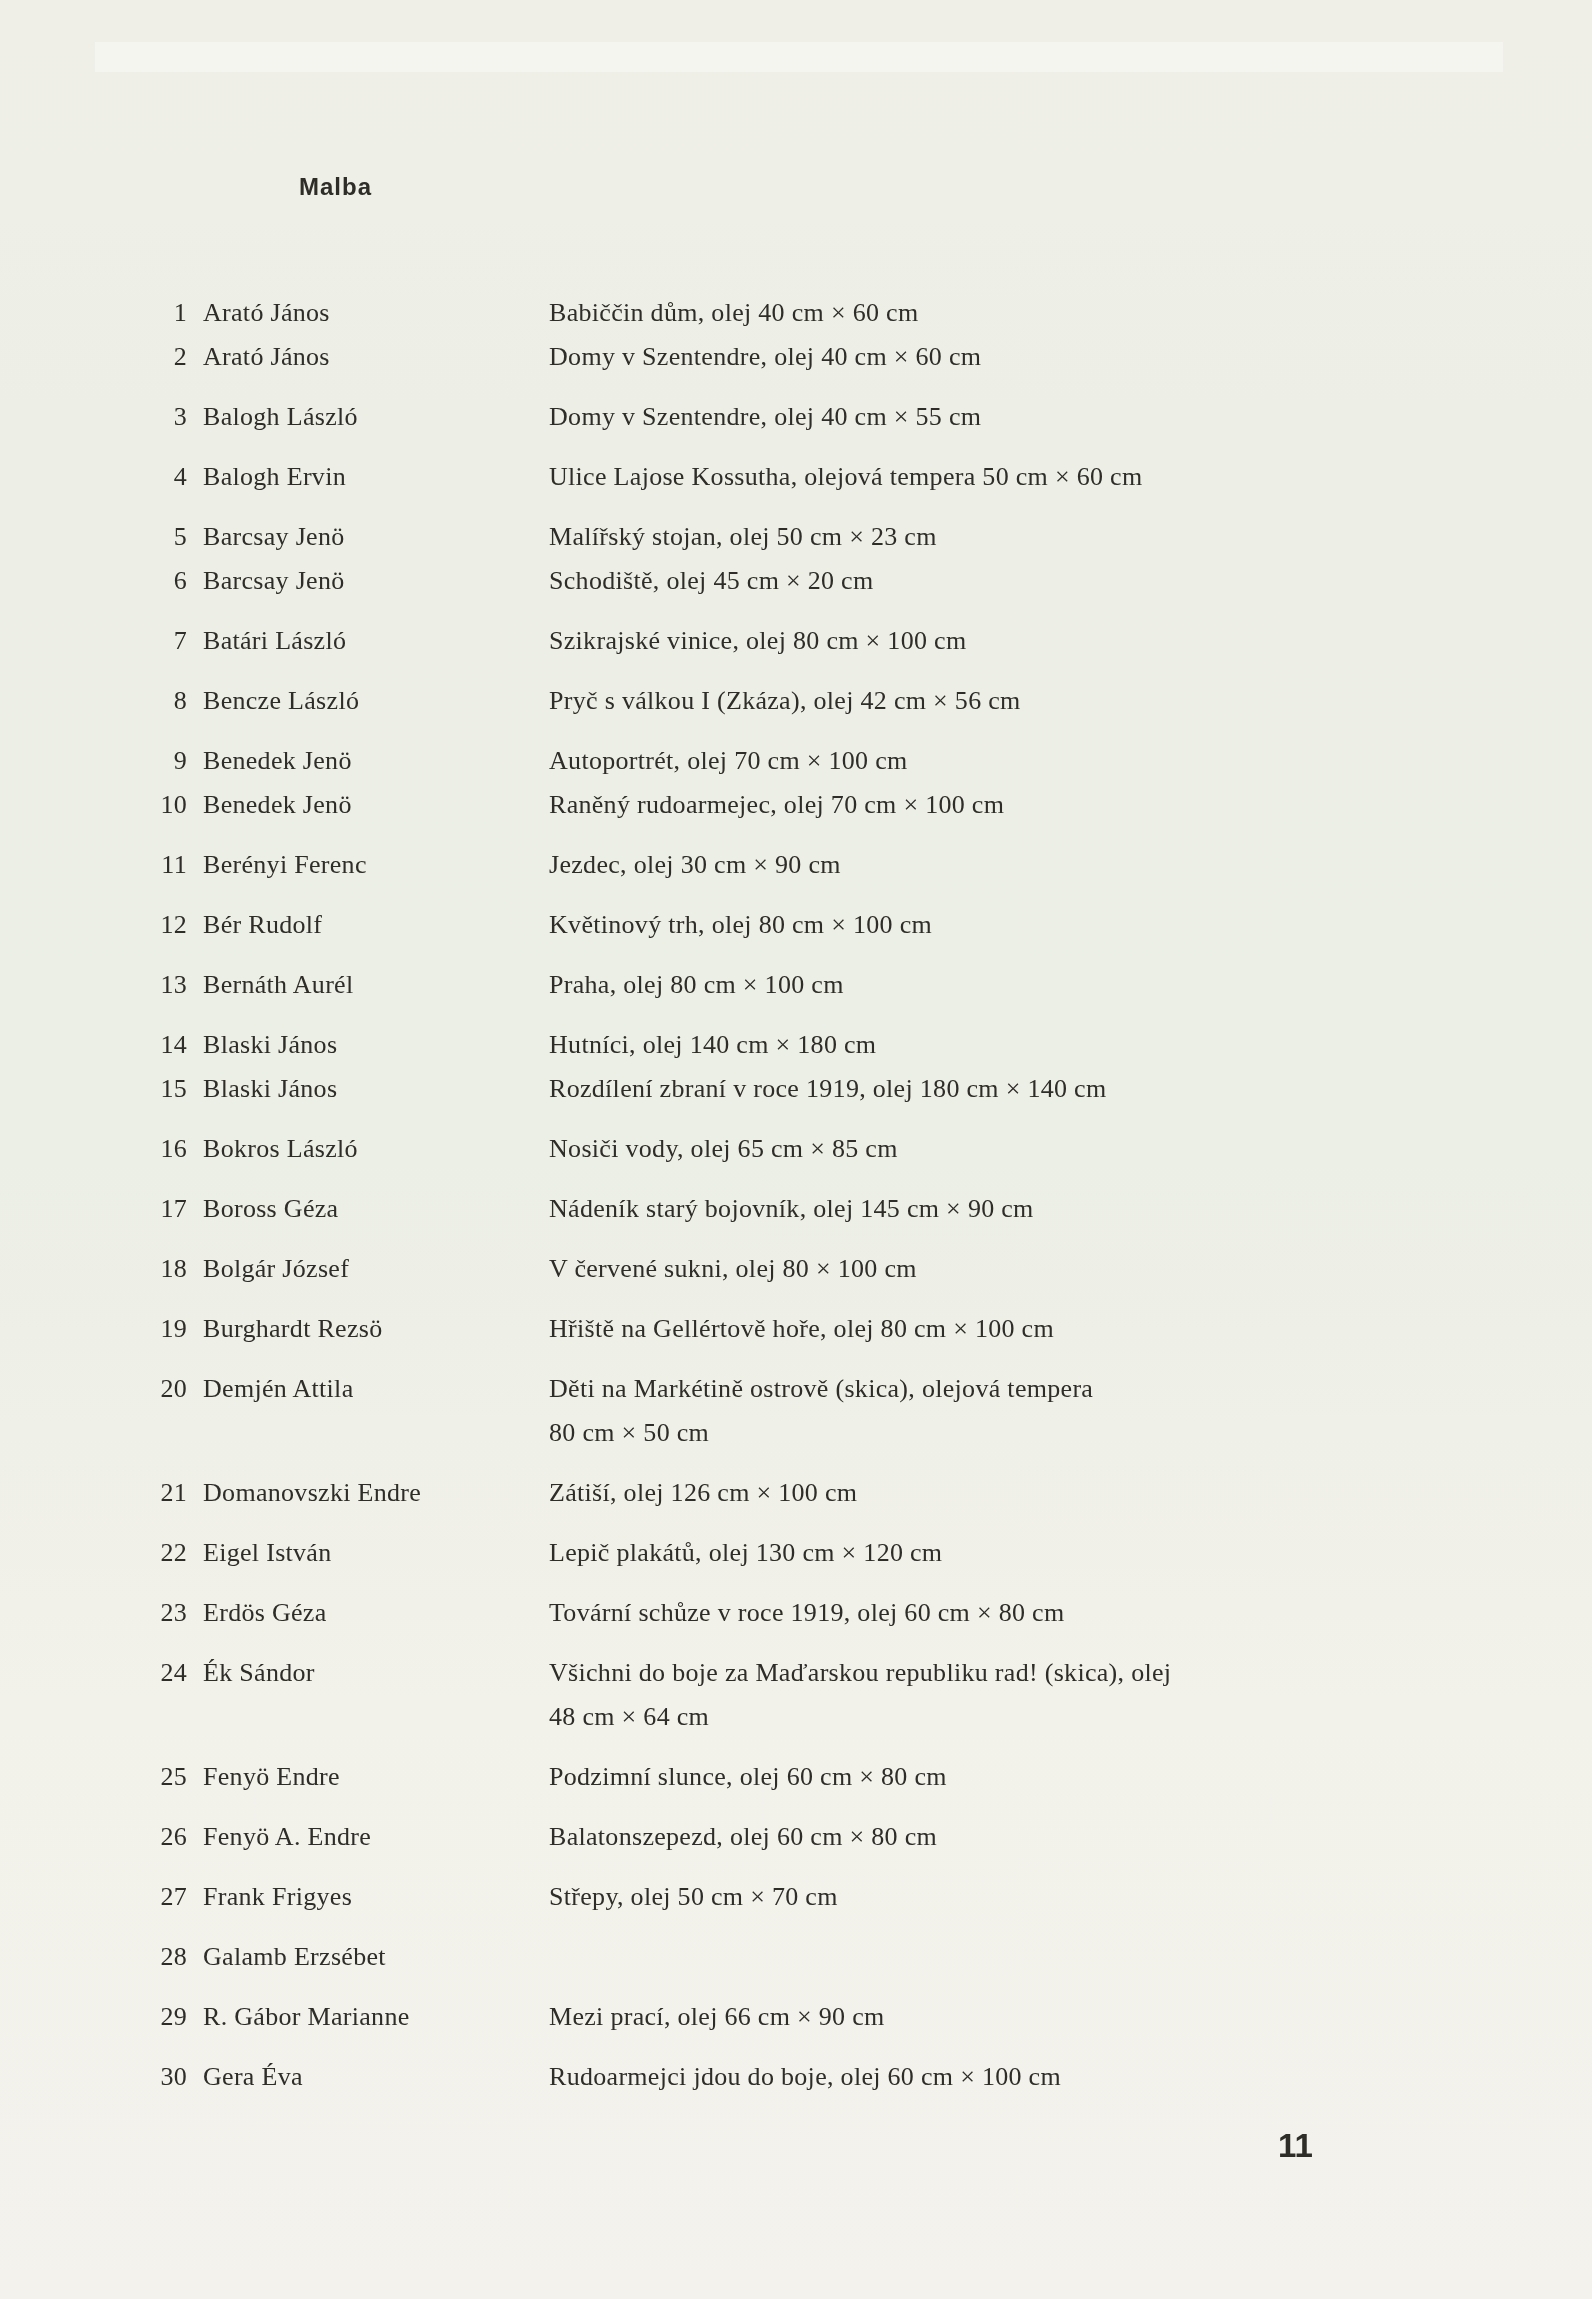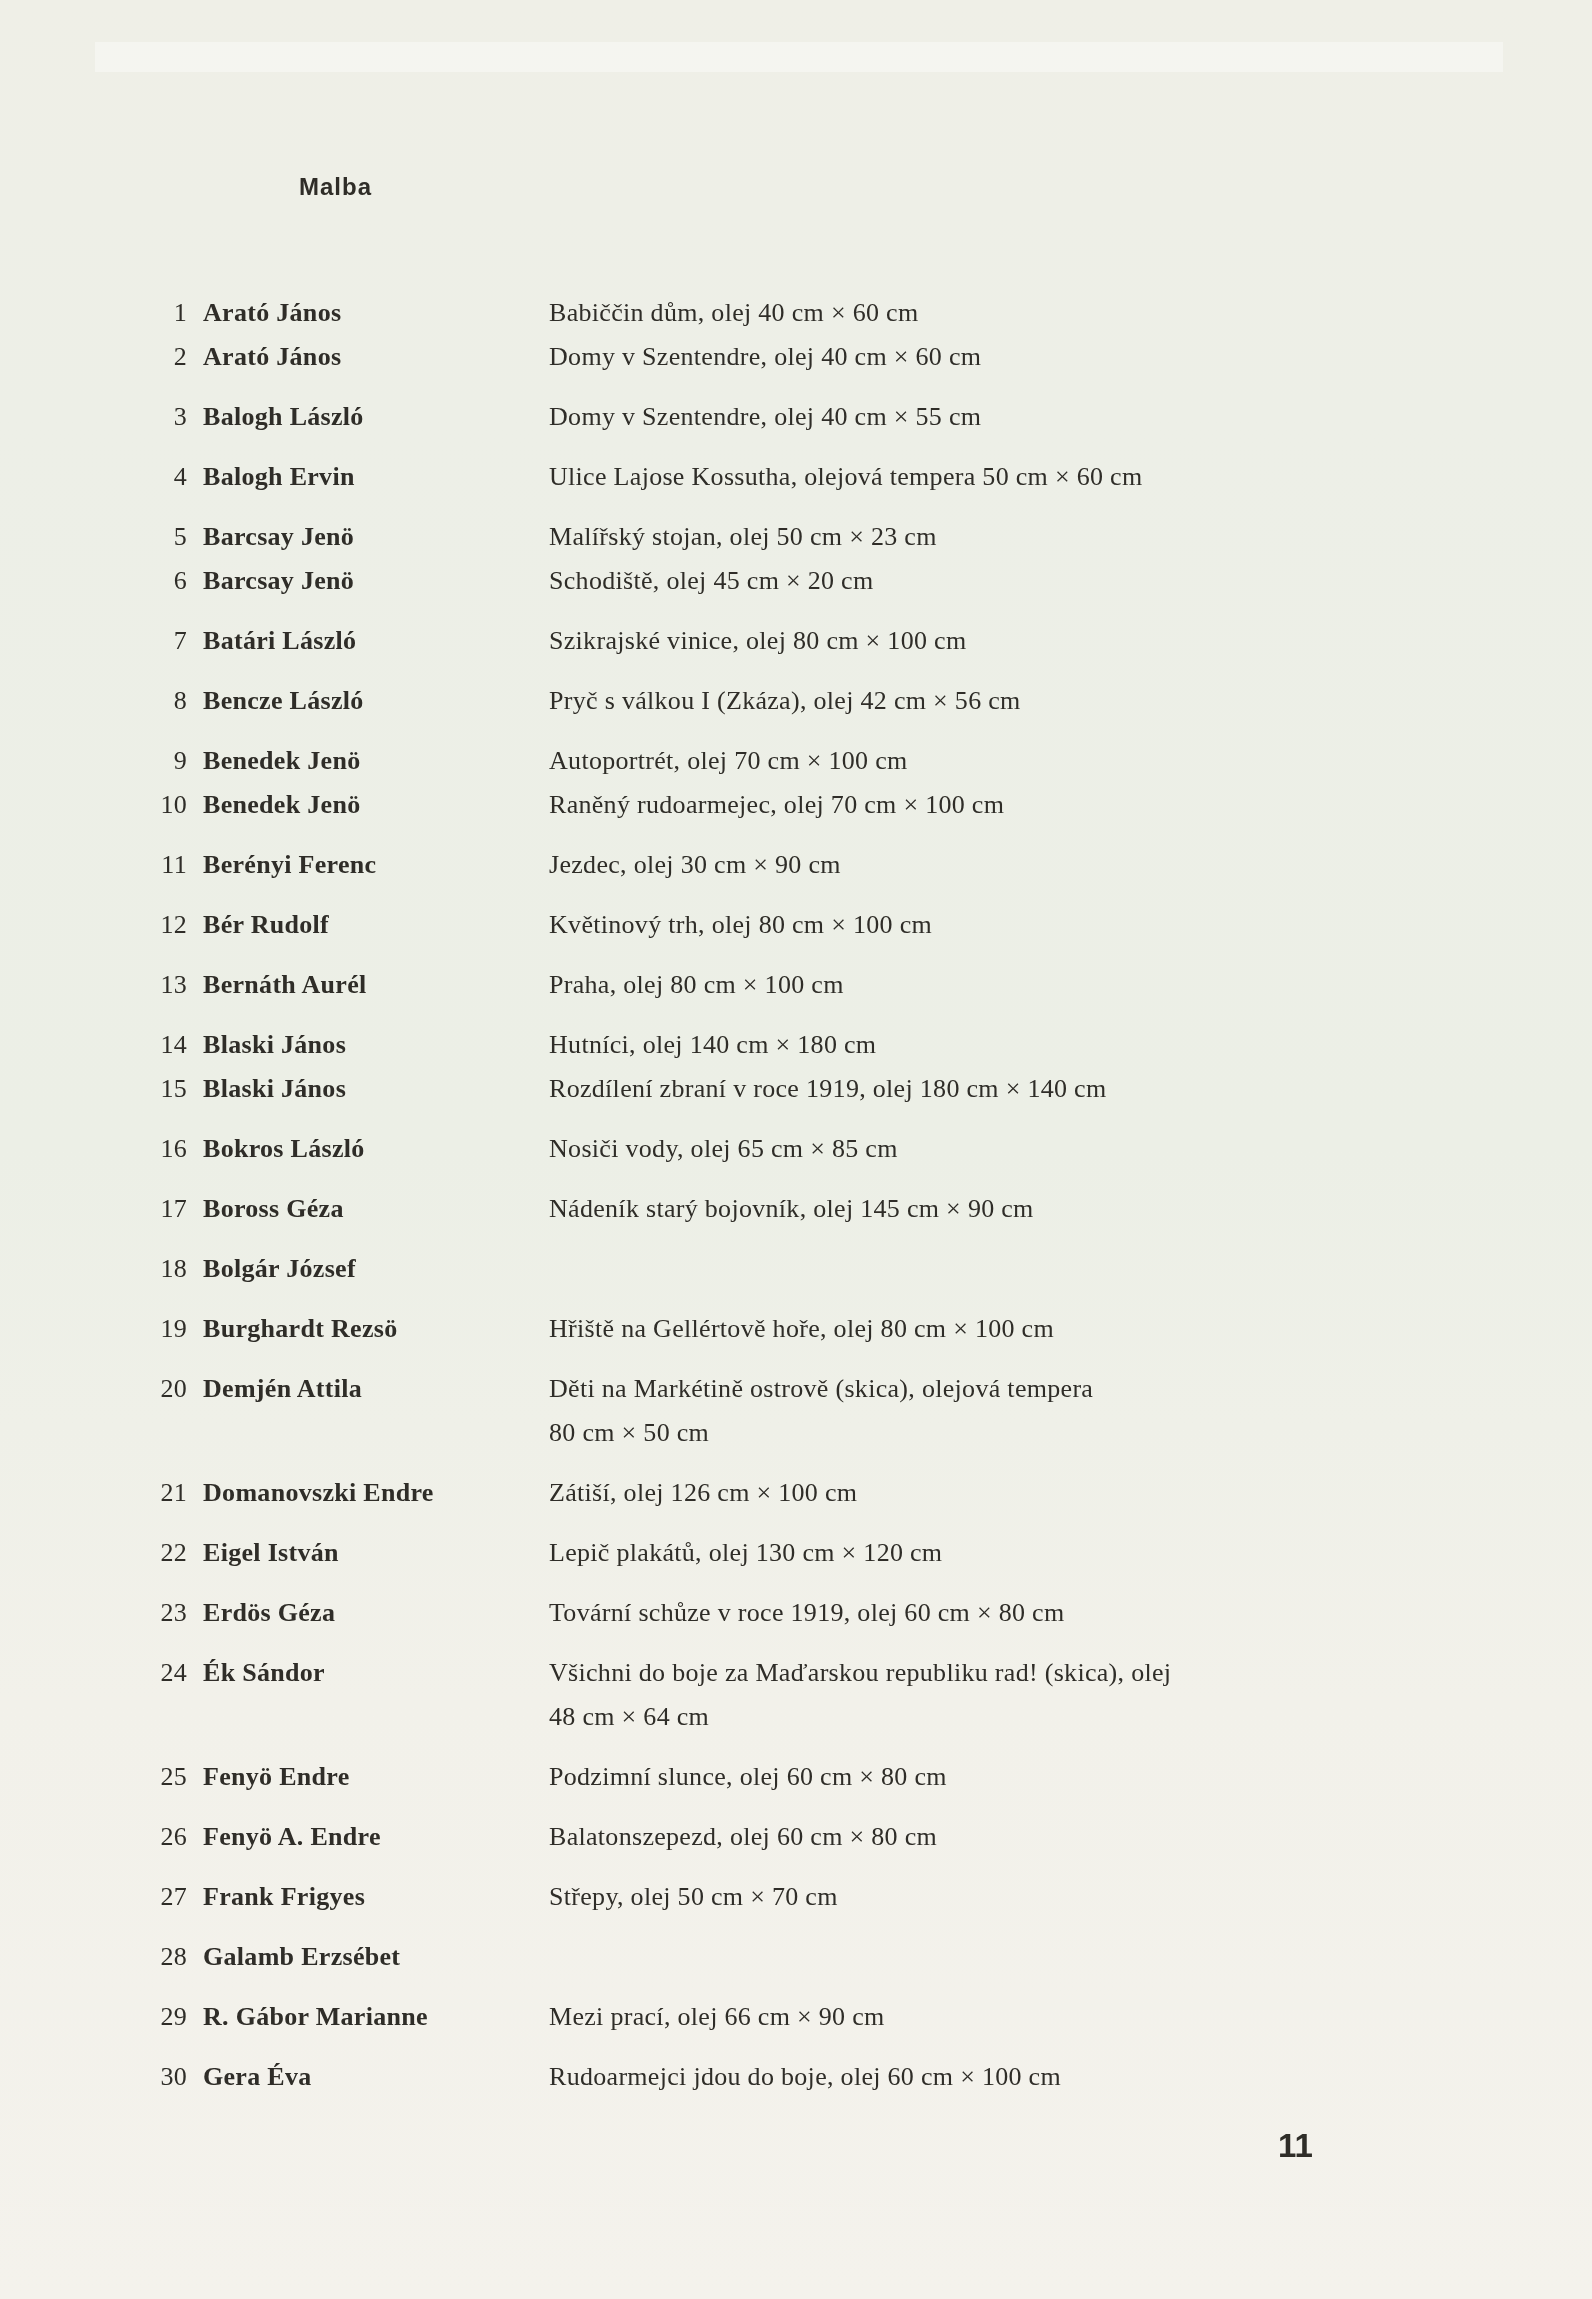--- a/index.html
+++ b/index.html
@@ -39,21 +39,21 @@
     font-size:26px;
     line-height:44px;
     letter-spacing:0.3px;
   }
   .no{
     flex:none;width:50px;
     text-align:right;
     padding-right:16px;
   }
   .artist{
-    flex:none;width:346px;font-weight:bold;
+    flex:none;width:346px;
   }
   .work{
     flex:1;
     white-space:pre-line;
   }
   .page-number{
     position:absolute;
     left:1278px;top:2127px;
     font-family:"Liberation Sans", sans-serif;
     font-weight:bold;
@@ -177,20 +177,21 @@
         <div class="row">
           <span class="no">17</span>
           <span class="artist">Boross Géza</span>
           <span class="work">Nádeník starý bojovník, olej 145 cm × 90 cm</span>
         </div>
       </div>
       <div class="group">
         <div class="row">
           <span class="no">18</span>
           <span class="artist">Bolgár József</span>
+          <span class="work">V červené sukni, olej 80 × 100 cm</span>
         </div>
       </div>
       <div class="group">
         <div class="row">
           <span class="no">19</span>
           <span class="artist">Burghardt Rezsö</span>
           <span class="work">Hřiště na Gellértově hoře, olej 80 cm × 100 cm</span>
         </div>
       </div>
       <div class="group">

